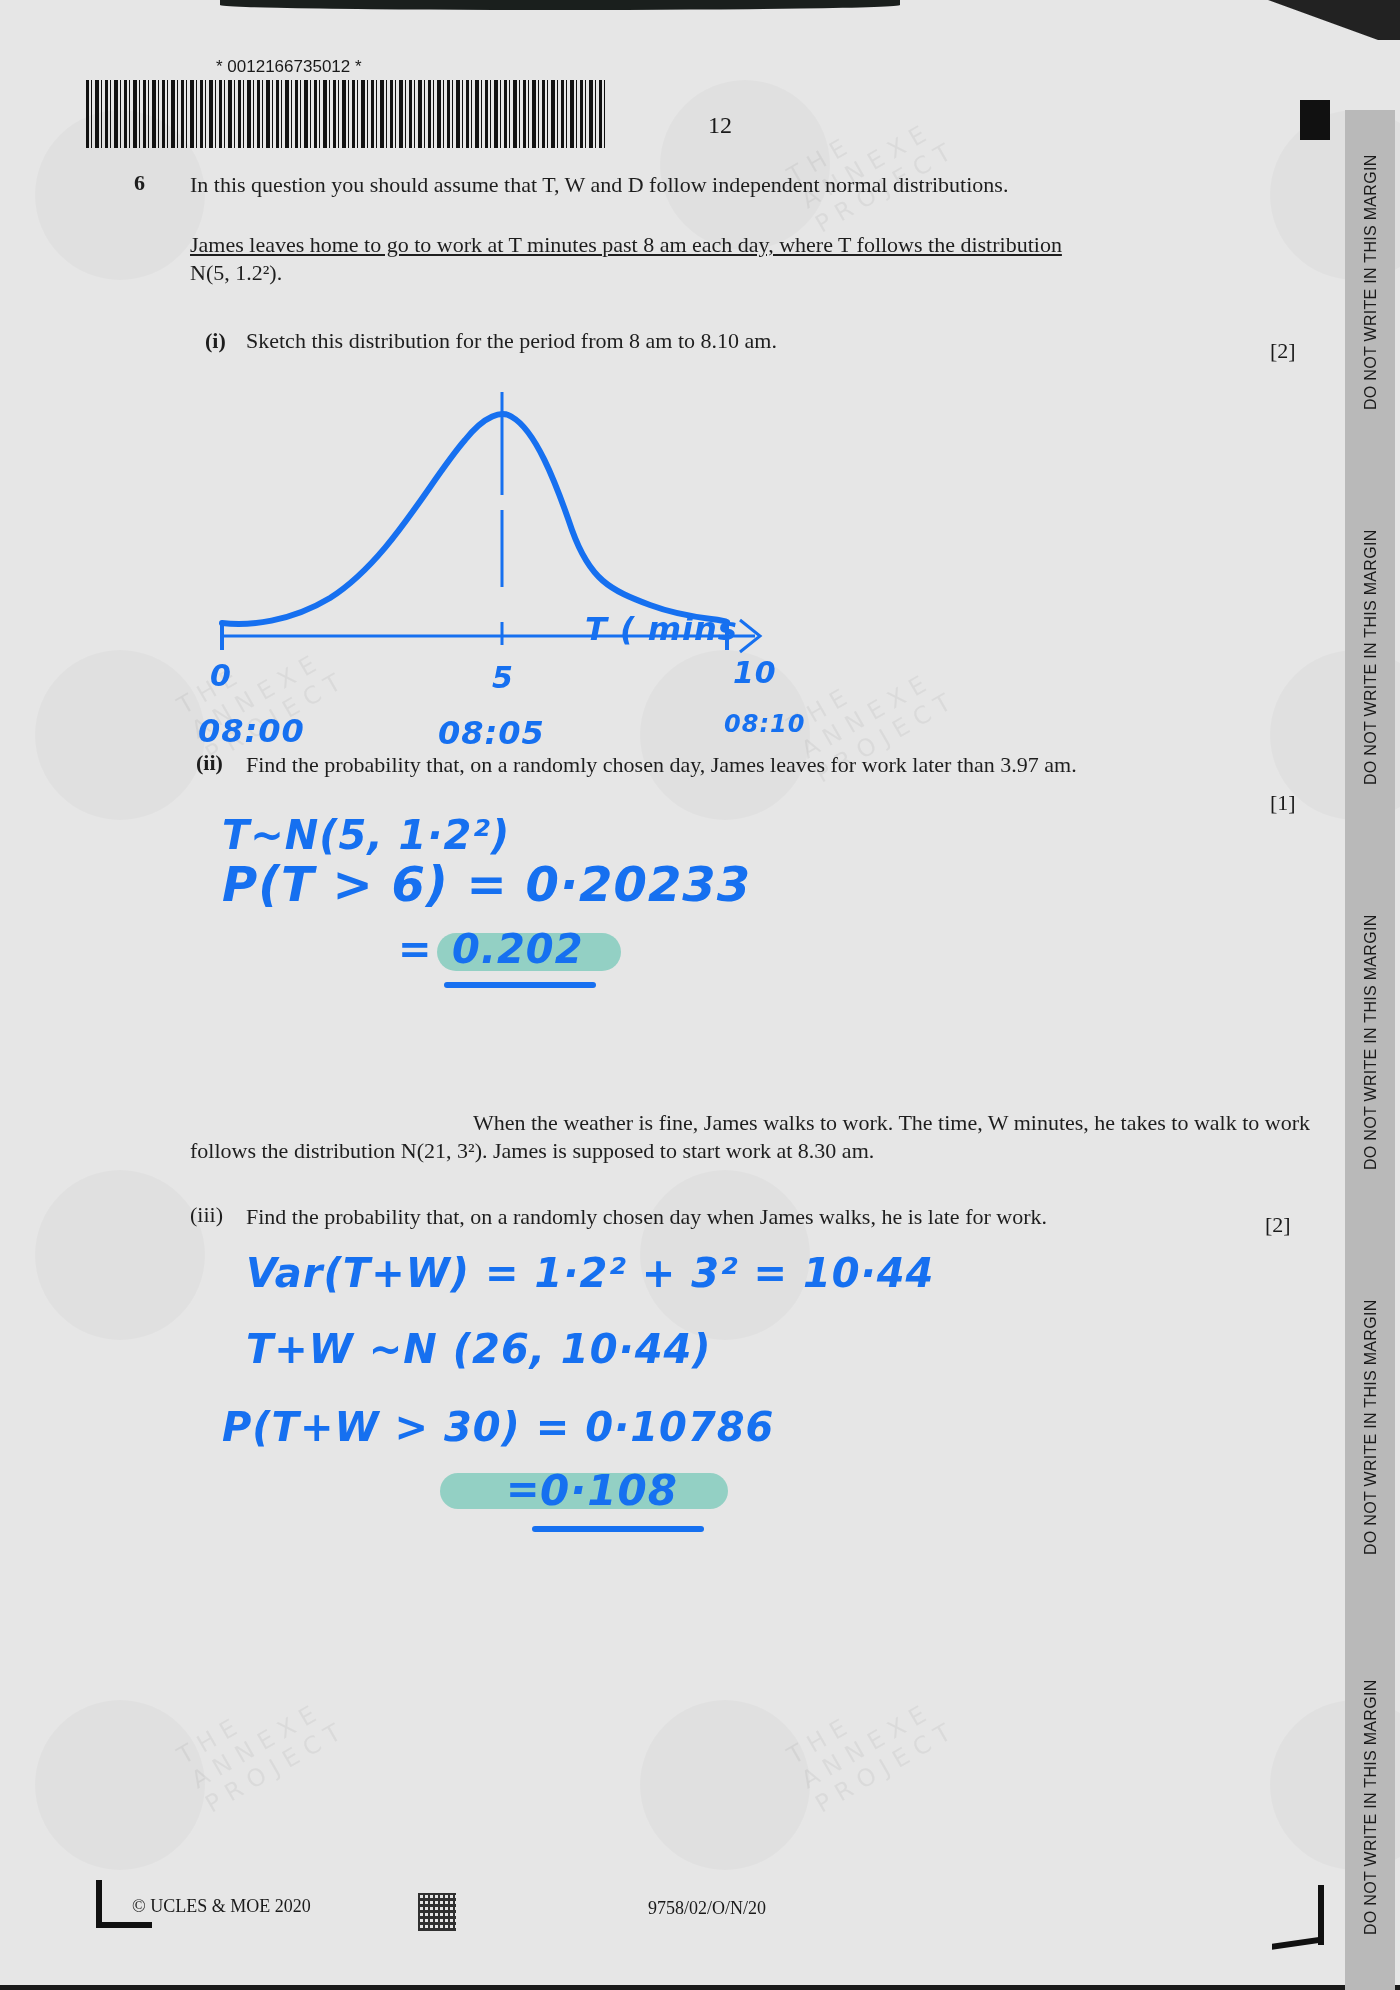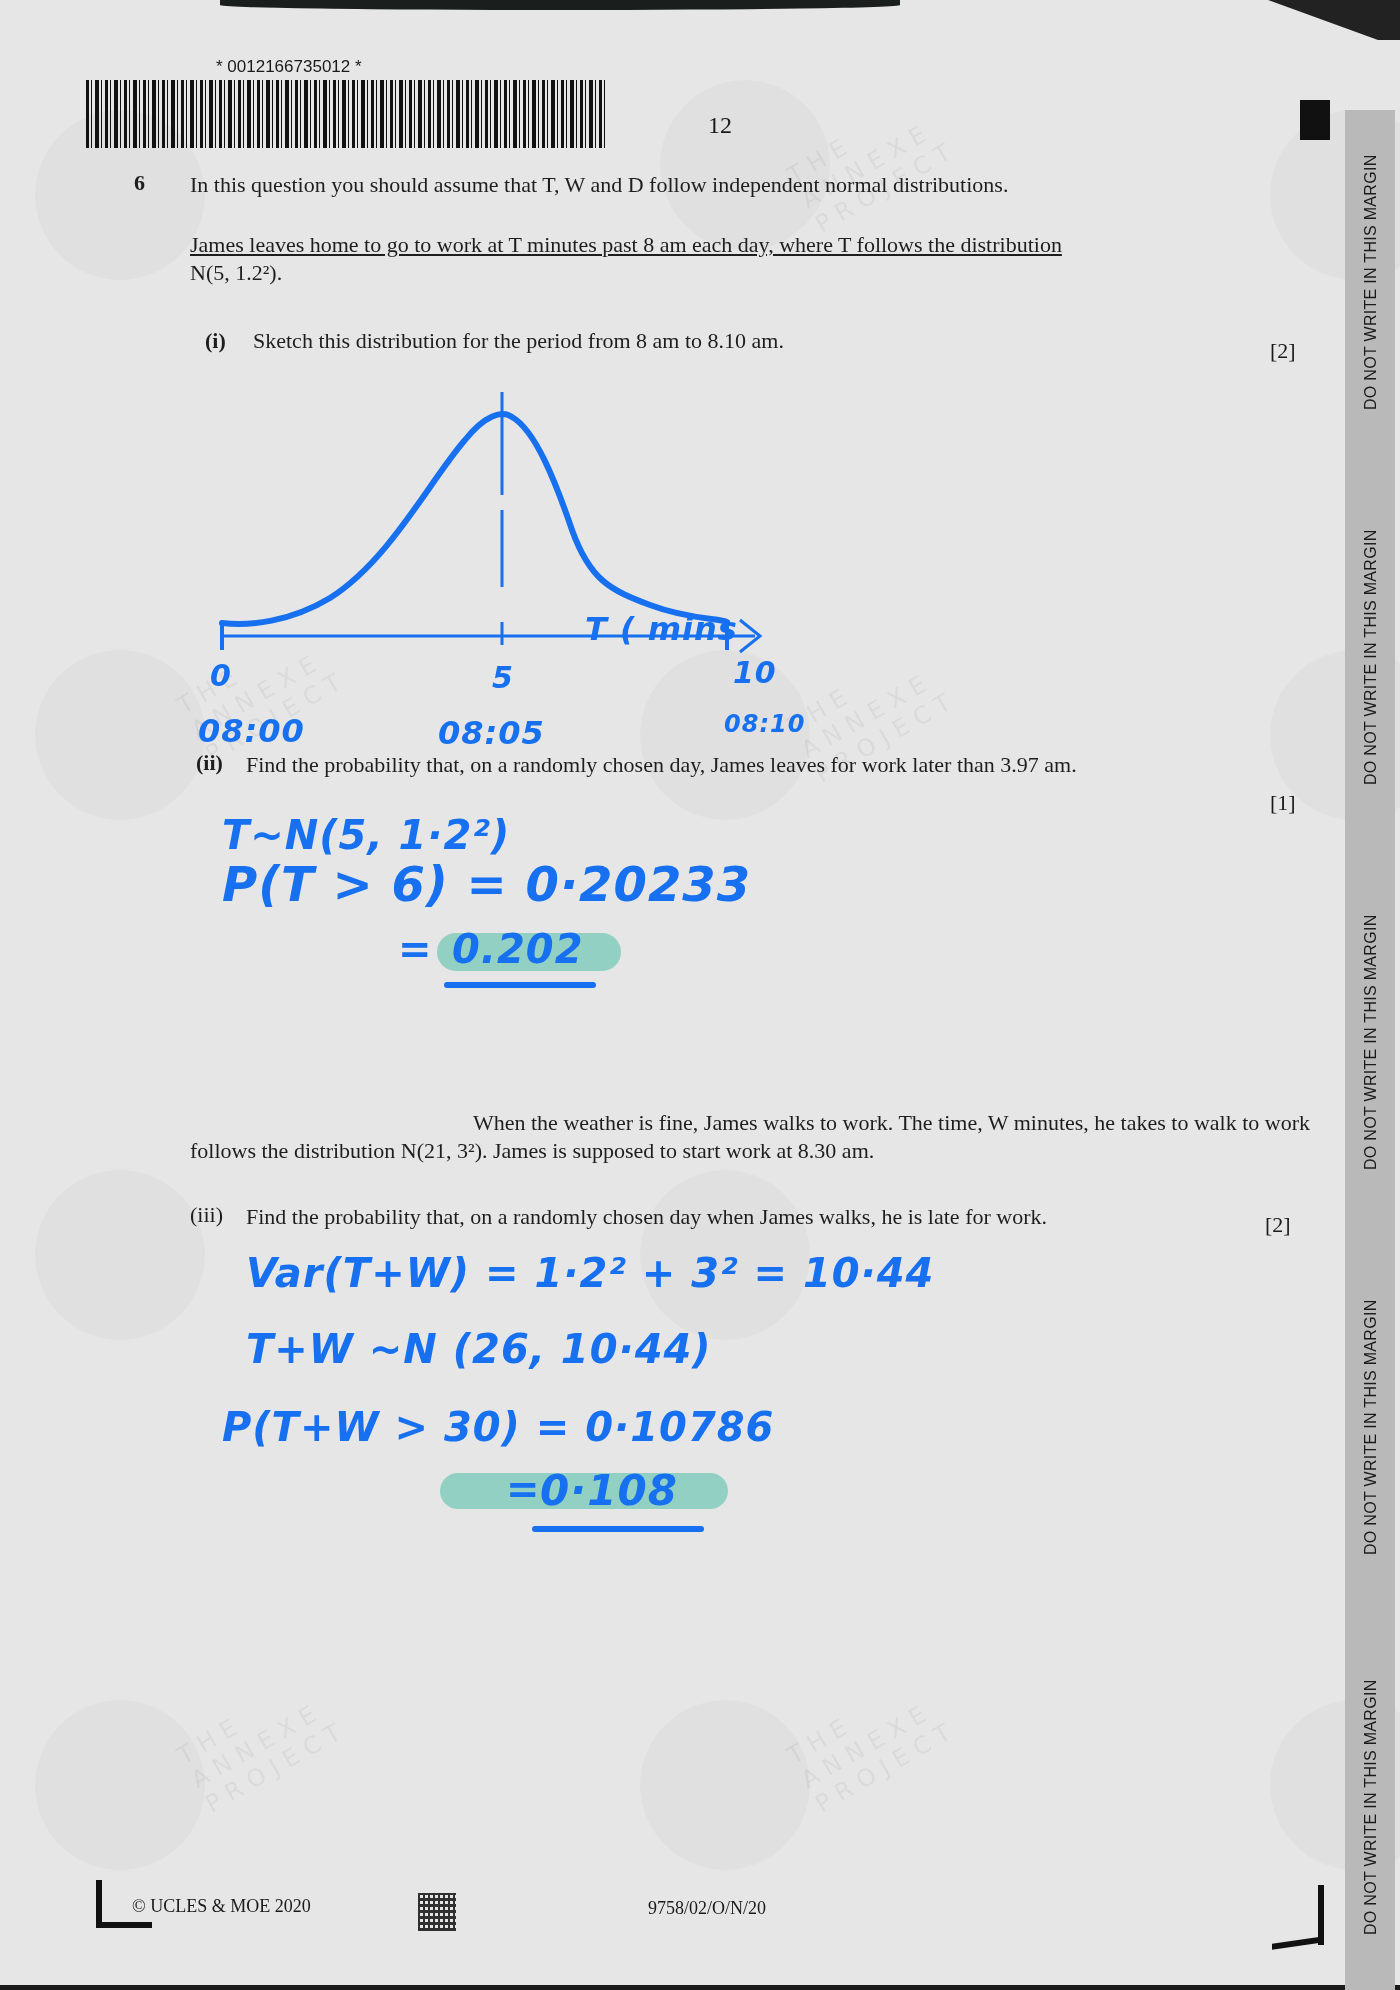--- a/index.html
+++ b/index.html
@@ -65,21 +65,21 @@
 <div class="margin-text" style="left:1362px;top:1170px;">DO NOT WRITE IN THIS MARGIN</div>
 <div class="margin-text" style="left:1362px;top:1555px;">DO NOT WRITE IN THIS MARGIN</div>
 <div class="margin-text" style="left:1362px;top:1935px;">DO NOT WRITE IN THIS MARGIN</div>
 
 <div class="abs print" style="left:134px;top:170px;font-weight:bold;">6</div>
 <div class="abs print" style="left:190px;top:172px;width:1100px;">In this question you should assume that T, W and D follow independent normal distributions.</div>
 <div class="abs print" style="left:190px;top:232px;width:1120px;text-decoration:underline;">James leaves home to go to work at T minutes past 8 am each day, where T follows the distribution</div>
 <div class="abs print" style="left:190px;top:260px;">N(5, 1.2²).</div>
 
 <div class="abs print" style="left:205px;top:328px;font-weight:bold;">(i)</div>
-<div class="abs print" style="left:253px;top:328px;text-align:center;">Sketch this distribution for the period from 8 am to 8.10 am.</div>
+<div class="abs print" style="left:246px;top:328px;text-align:center;">Sketch this distribution for the period from 8 am to 8.10 am.</div>
 <div class="abs mark" style="left:1270px;top:338px;">[2]</div>
 
 <svg class="abs" style="left:180px;top:370px;" width="820" height="330" viewBox="0 0 820 330">
 
   <line x1="322" y1="22" x2="322" y2="125" stroke="#1670f0" stroke-width="3"></line>
   <line x1="322" y1="140" x2="322" y2="217" stroke="#1670f0" stroke-width="3"></line>
   <line x1="322" y1="252" x2="322" y2="275" stroke="#1670f0" stroke-width="3"></line>
 
   <path d="M42 253 C70 256, 110 252, 150 228 C210 190, 250 110, 285 70 C305 45, 322 40, 332 47 C355 60, 375 110, 392 160 C410 210, 430 220, 470 235 C510 250, 540 248, 547 252" fill="none" stroke="#1670f0" stroke-width="6" stroke-linecap="round"></path>
 

